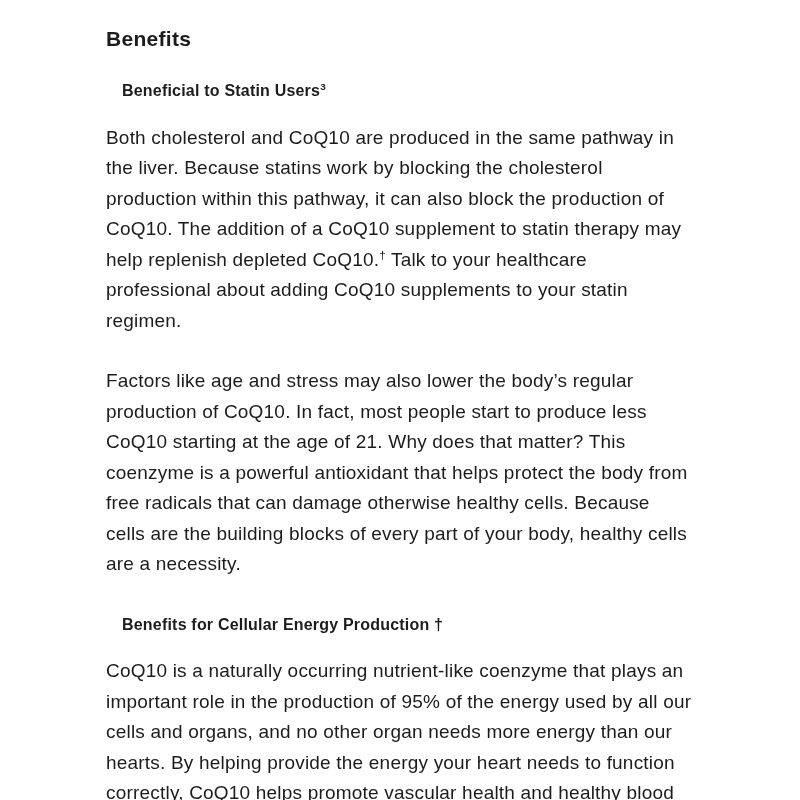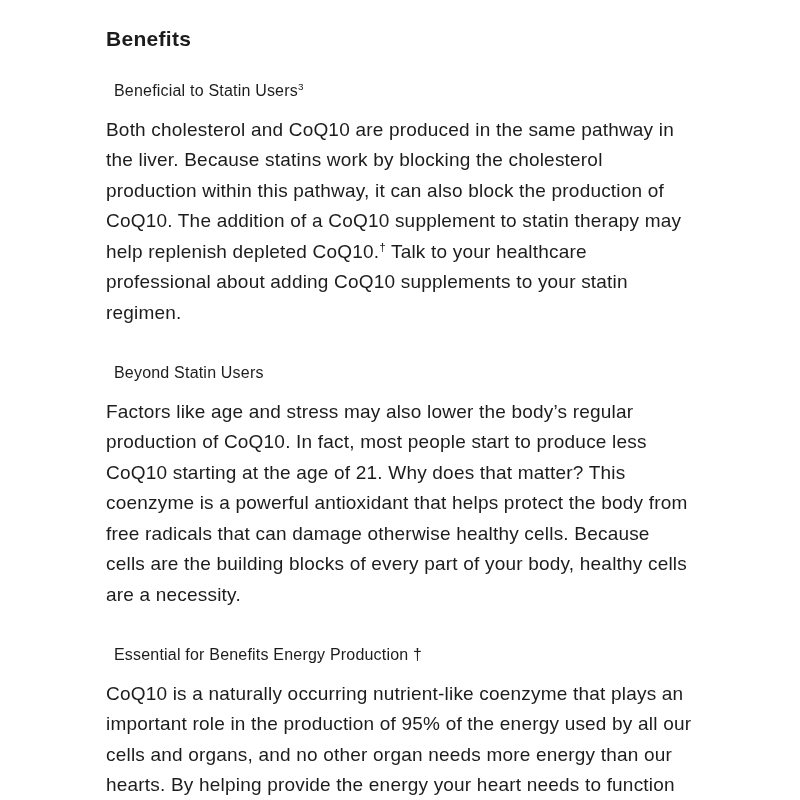--- a/index.html
+++ b/index.html
@@ -23,24 +23,24 @@
     font-size: 21px;
     font-weight: 700;
     line-height: 22px;
     letter-spacing: 0.3px;
     margin: 0 0 26px 0;
   }
   .benefit-section { margin-top: 30px; }
   .benefit-section:first-child { margin-top: 0; }
   .section-heading {
     font-size: 16px;
-    font-weight: 400;
+    font-weight: 700;
     line-height: 30.5px;
     letter-spacing: 0.2px;
-    margin: 8px;
+    margin: 16px;
   }
   .section-body {
     font-size: 19px;
     font-weight: 400;
     line-height: 30.5px;
     letter-spacing: 0.2px;
     margin: 0;
   }
   sup {
     font-size: 62%;
@@ -54,22 +54,21 @@
 
 <div class="page" style="background: rgb(255, 255, 255); color: rgb(28, 28, 28);">
   <main class="content">
     <h1 class="page-title">Benefits</h1>
     <div id="sections">
         <section class="benefit-section">
           <h2 class="section-heading">Beneficial to Statin Users<sup>3</sup></h2>
           <p class="section-body">Both cholesterol and CoQ10 are produced in the same pathway in the liver. Because statins work by blocking the cholesterol production within this pathway, it can also block the production of CoQ10. The addition of a CoQ10 supplement to statin therapy may help replenish depleted CoQ10.<sup>†</sup> Talk to your healthcare professional about adding CoQ10 supplements to your statin regimen.</p>
         </section>
         <section class="benefit-section">
-          <h2 class="section-heading">Beyond Statin Users</h2>
           <p class="section-body">Factors like age and stress may also lower the body’s regular production of CoQ10. In fact, most people start to produce less CoQ10 starting at the age of 21. Why does that matter? This coenzyme is a powerful antioxidant that helps protect the body from free radicals that can damage otherwise healthy cells. Because cells are the building blocks of every part of your body, healthy cells are a necessity.</p>
         </section>
         <section class="benefit-section">
-          <h2 class="section-heading">Essential for Benefits Energy Production †</h2>
+          <h2 class="section-heading">Benefits for Cellular Energy Production †</h2>
           <p class="section-body">CoQ10 is a naturally occurring nutrient-like coenzyme that plays an important role in the production of 95% of the energy used by all our cells and organs, and no other organ needs more energy than our hearts. By helping provide the energy your heart needs to function correctly, CoQ10 helps promote vascular health and healthy blood pressure levels<sup>2†</sup>. Taking a CoQ10 supplement may help increase your CoQ10 levels.<sup>†</sup></p>
         </section>
       </div>
   </main>
 </div>
 
 </body></html>

